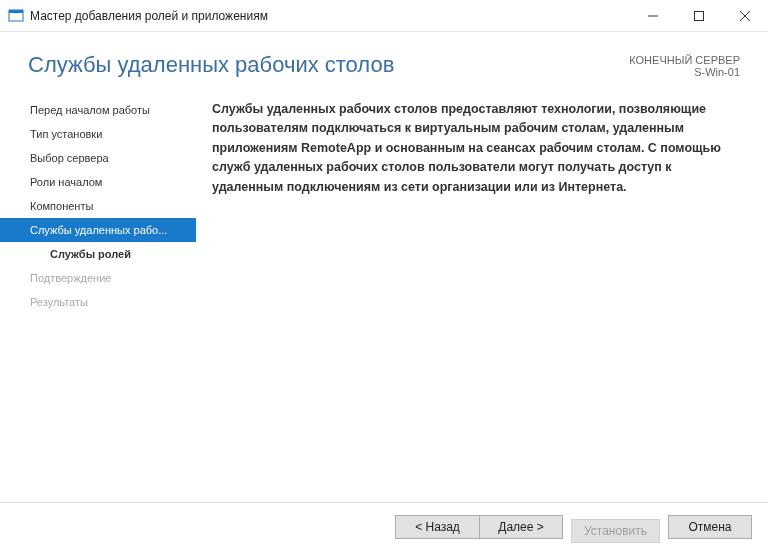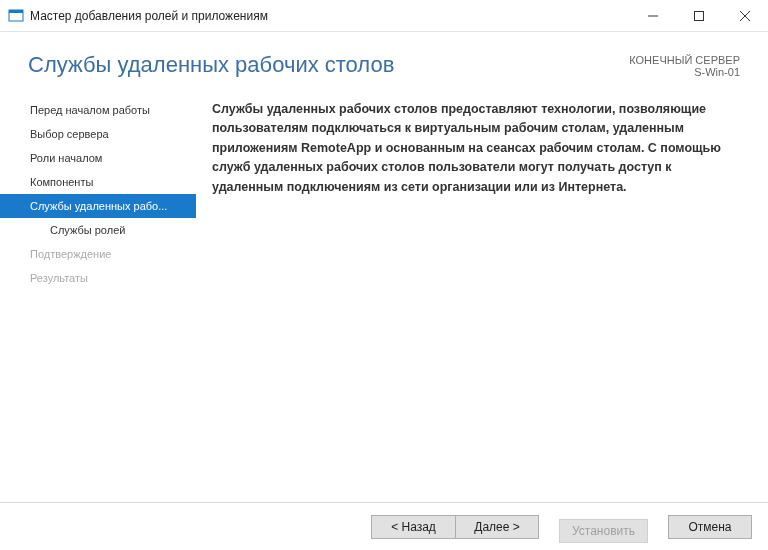--- a/index.html
+++ b/index.html
@@ -62,21 +62,21 @@
   }
   .side-item {
     padding: 6px 12px 6px 30px;
     font-size: 11px;
     color: #333;
     cursor: pointer;
     white-space: nowrap;
     overflow: hidden;
     text-overflow: ellipsis;
   }
-  .side-item.sub { padding-left: 50px; }
+  .side-item.sub { padding-left: 50px; font-weight: bold; }
   .side-item.disabled { color: #aaa; cursor: default; }
   .side-item.selected {
     background: #1979ca;
     color: #fff;
   }
   .content {
     flex: 1;
     padding: 6px 28px 0 16px;
     font-size: 12.5px;
     line-height: 1.55;
@@ -85,21 +85,21 @@
   }
   .footer {
     position: absolute;
     bottom: 0; left: 0; right: 0;
     height: 48px;
     border-top: 1px solid #d9d9d9;
     display: flex;
     align-items: center;
     justify-content: flex-end;
     padding-right: 16px;
-    gap: 20px;
+    gap: 8px;
     background: #fff;
   }
   .btn {
     min-width: 84px;
     height: 24px;
     padding: 0 12px;
     border: 1px solid #adadad;
     background: #e1e1e1;
     font-size: 12px;
     color: #222;
@@ -149,20 +149,21 @@
   <div class="page-title">Службы удаленных рабочих столов</div>
   <div class="dest-box">
     <span class="dest-label">КОНЕЧНЫЙ СЕРВЕР</span>
     <span class="dest-server">S-Win-01</span>
   </div>
 </div>
 
 <div class="body">
   <div class="sidebar">
     <div class="side-item">Перед началом работы</div>
+    <div class="side-item">Тип установки</div>
     <div class="side-item">Выбор сервера</div>
     <div class="side-item">Роли началом</div>
     <div class="side-item">Компоненты</div>
     <div class="side-item selected">Службы удаленных рабо...</div>
     <div class="side-item sub">Службы ролей</div>
     <div class="side-item disabled">Подтверждение</div>
     <div class="side-item disabled">Результаты</div>
   </div>
   <div class="content">
     <p>Службы удаленных рабочих столов предоставляют технологии, позволяющие пользователям подключаться к виртуальным рабочим столам, удаленным приложениям RemoteApp и основанным на сеансах рабочим столам. С помощью служб удаленных рабочих столов пользователи могут получать доступ к удаленным подключениям из сети организации или из Интернета.</p>

